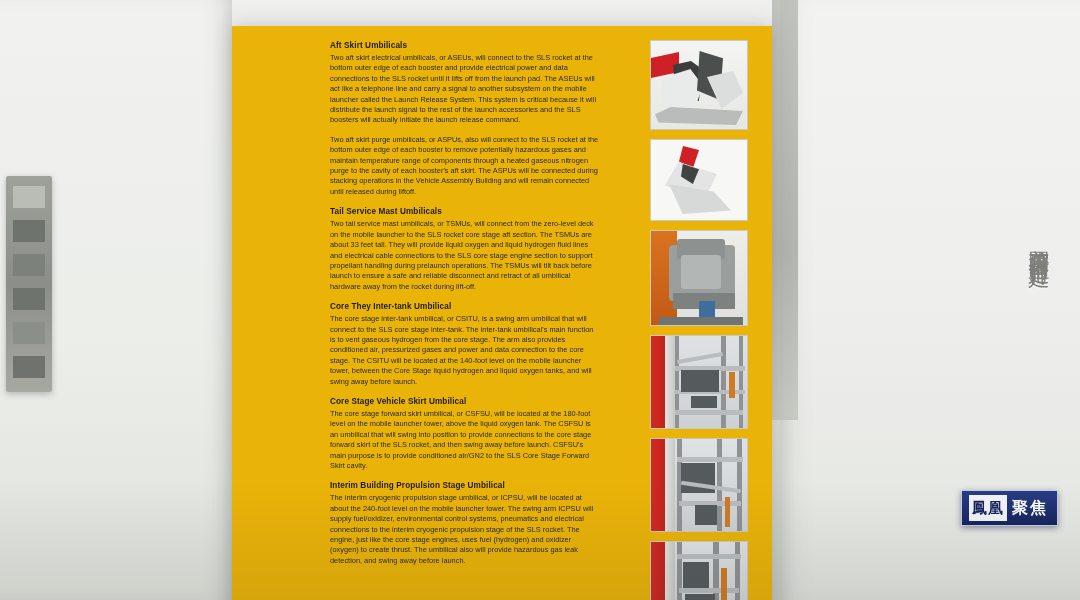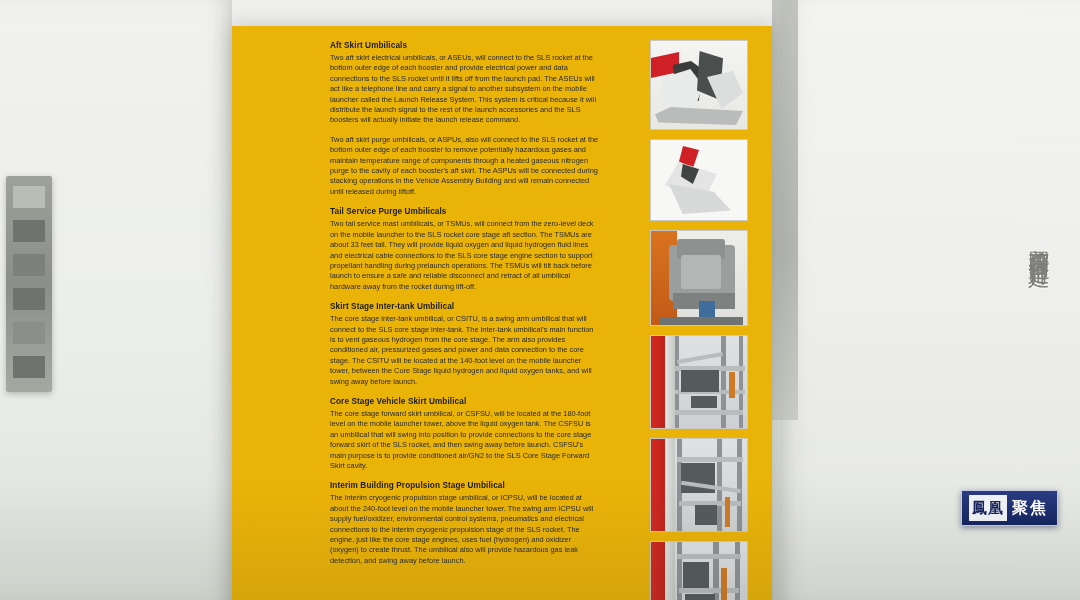--- a/index.html
+++ b/index.html
@@ -281,26 +281,26 @@
       <div>
         <p class="sec-title">Aft Skirt Umbilicals</p>
         <p class="sec-body">Two aft skirt electrical umbilicals, or ASEUs, will connect to the SLS rocket at the bottom outer edge of each booster and provide electrical power and data connections to the SLS rocket until it lifts off from the launch pad. The ASEUs will act like a telephone line and carry a signal to another subsystem on the mobile launcher called the Launch Release System. This system is critical because it will distribute the launch signal to the rest of the launch accessories and the SLS boosters will actually initiate the launch release command.</p>
       </div>
 
       <div>
         <p class="sec-body">Two aft skirt purge umbilicals, or ASPUs, also will connect to the SLS rocket at the bottom outer edge of each booster to remove potentially hazardous gases and maintain temperature range of components through a heated gaseous nitrogen purge to the cavity of each booster's aft skirt. The ASPUs will be connected during stacking operations in the Vehicle Assembly Building and will remain connected until released during liftoff.</p>
       </div>
 
       <div>
-        <p class="sec-title">Tail Service Purge Umbilicals</p>
+        <p class="sec-title">Tail Service Mast Umbilicals</p>
         <p class="sec-body">Two tail service mast umbilicals, or TSMUs, will connect from the zero-level deck on the mobile launcher to the SLS rocket core stage aft section. The TSMUs are about 33 feet tall. They will provide liquid oxygen and liquid hydrogen fluid lines and electrical cable connections to the SLS core stage engine section to support propellant handling during prelaunch operations. The TSMUs will tilt back before launch to ensure a safe and reliable disconnect and retract of all umbilical hardware away from the rocket during lift-off.</p>
       </div>
 
       <div>
-        <p class="sec-title">Skirt Stage Inter-tank Umbilical</p>
+        <p class="sec-title">Core They Inter-tank Umbilical</p>
         <p class="sec-body">The core stage inter-tank umbilical, or CSITU, is a swing arm umbilical that will connect to the SLS core stage inter-tank. The inter-tank umbilical's main function is to vent gaseous hydrogen from the core stage. The arm also provides conditioned air, pressurized gases and power and data connection to the core stage. The CSITU will be located at the 140-foot level on the mobile launcher tower, between the Core Stage liquid hydrogen and liquid oxygen tanks, and will swing away before launch.</p>
       </div>
 
       <div>
         <p class="sec-title">Core Stage Vehicle Skirt Umbilical</p>
         <p class="sec-body">The core stage forward skirt umbilical, or CSFSU, will be located at the 180-foot level on the mobile launcher tower, above the liquid oxygen tank. The CSFSU is an umbilical that will swing into position to provide connections to the core stage forward skirt of the SLS rocket, and then swing away before launch. CSFSU's main purpose is to provide conditioned air/GN2 to the SLS Core Stage Forward Skirt cavity.</p>
       </div>
 
       <div>
         <p class="sec-title">Interim Building Propulsion Stage Umbilical</p>

